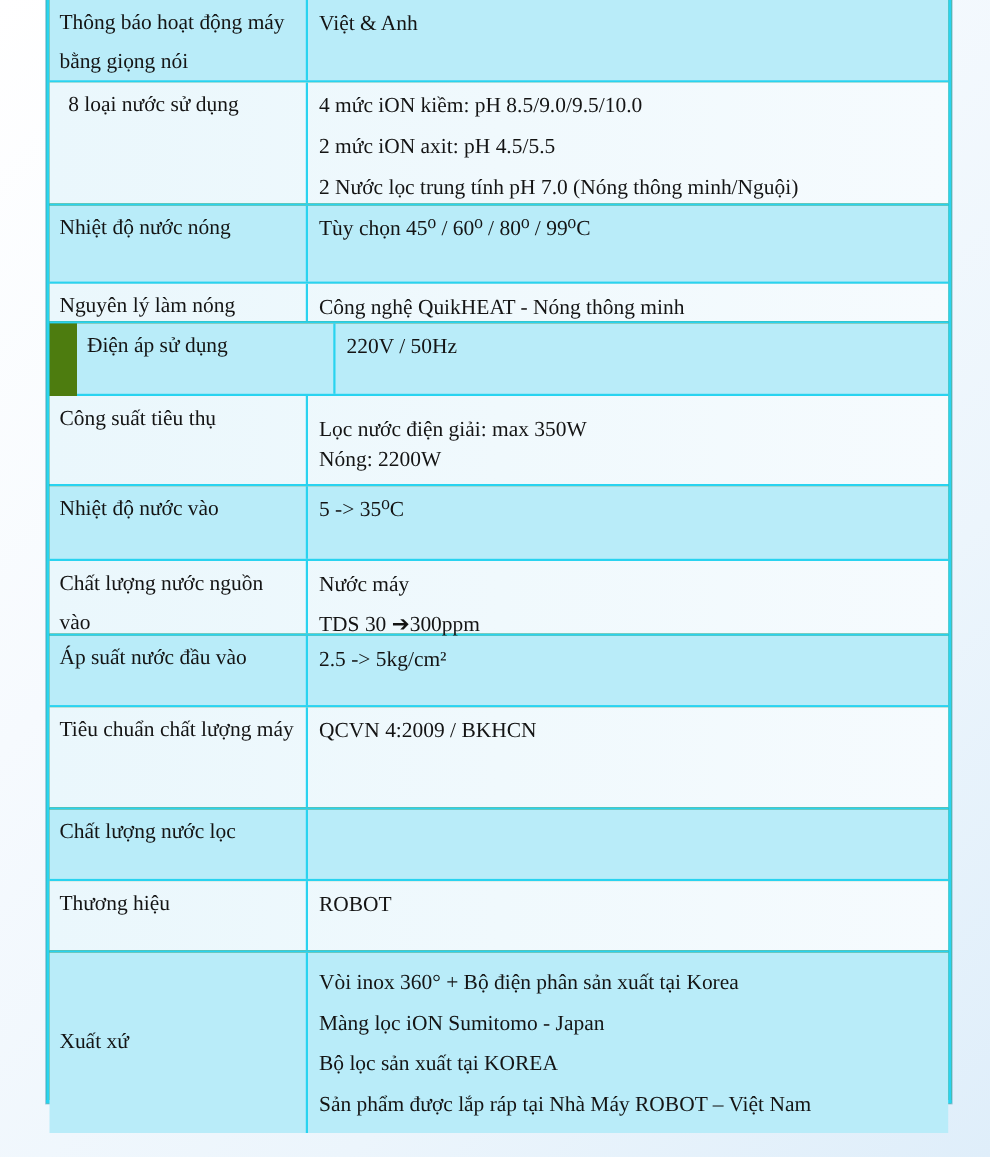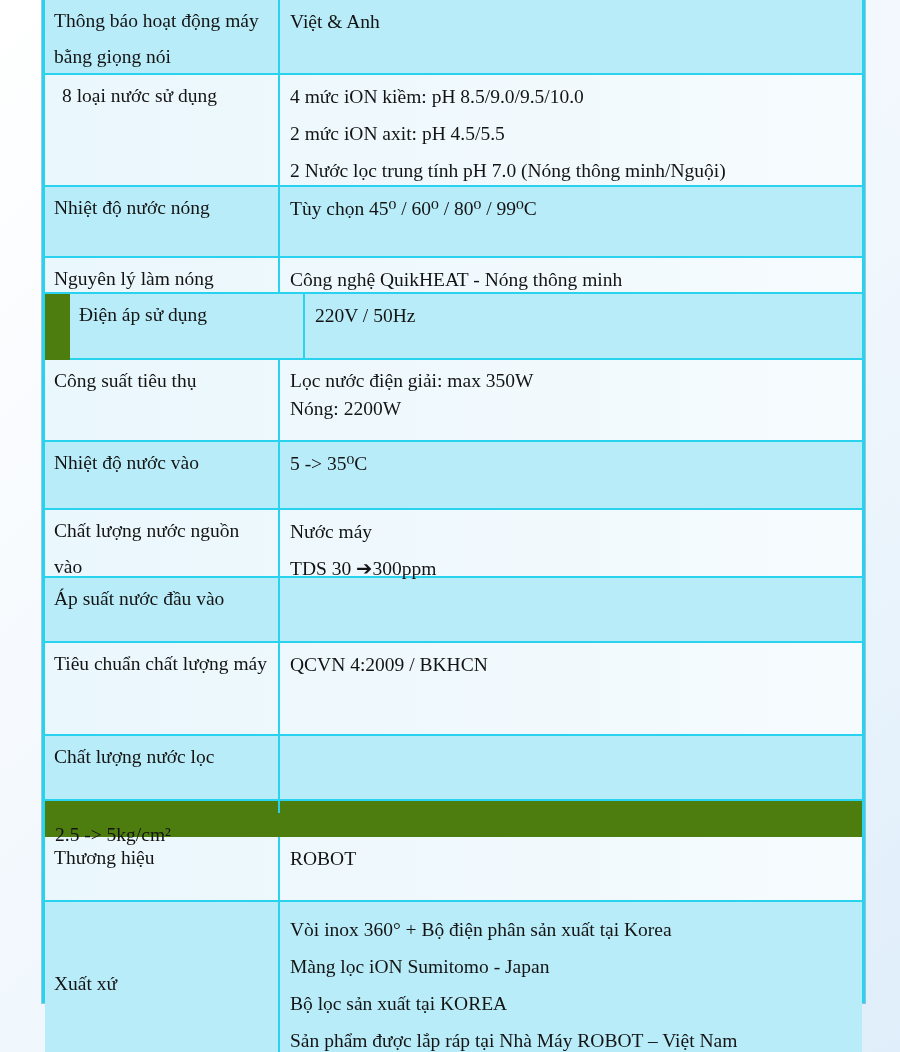--- a/index.html
+++ b/index.html
@@ -40,28 +40,28 @@
   .line{line-height:37px;white-space:nowrap;}
   .tight .line{line-height:28px;}
   .r1{height:75px;}
   .r2{height:112px;}
   .r3{height:71px;}
   .r4{height:36px;}
   .r5{height:66px;margin-left:25px;}
   .r6{height:82px;}
   .r7{height:68px;}
   .r8{height:68px;}
-  .r9{height:65px;flex-direction:column;}
+  .r9{height:65px;}
   .r10{height:93px;}
   .r11{height:65px;}
-  .r12{height:65px;margin-top:36px;}
+  .r12{height:65px;}
   .r13{height:164px;}
   .r13 .label{display:flex;align-items:center;line-height:24px;padding-top:0;}
   .r13 .value{padding-top:9px;}
-  .r6 .value{padding-top:7px;}
+  .r6 .value{padding-top:17px;}
 </style>
 </head>
 <body>
 
 <div class="spec-table">
 
   <div class="row r1 cyan">
     <div class="cell label">Thông báo hoạt động máy bằng giọng nói</div>
     <div class="cell value">
       <div class="line">Việt &amp; Anh</div>

